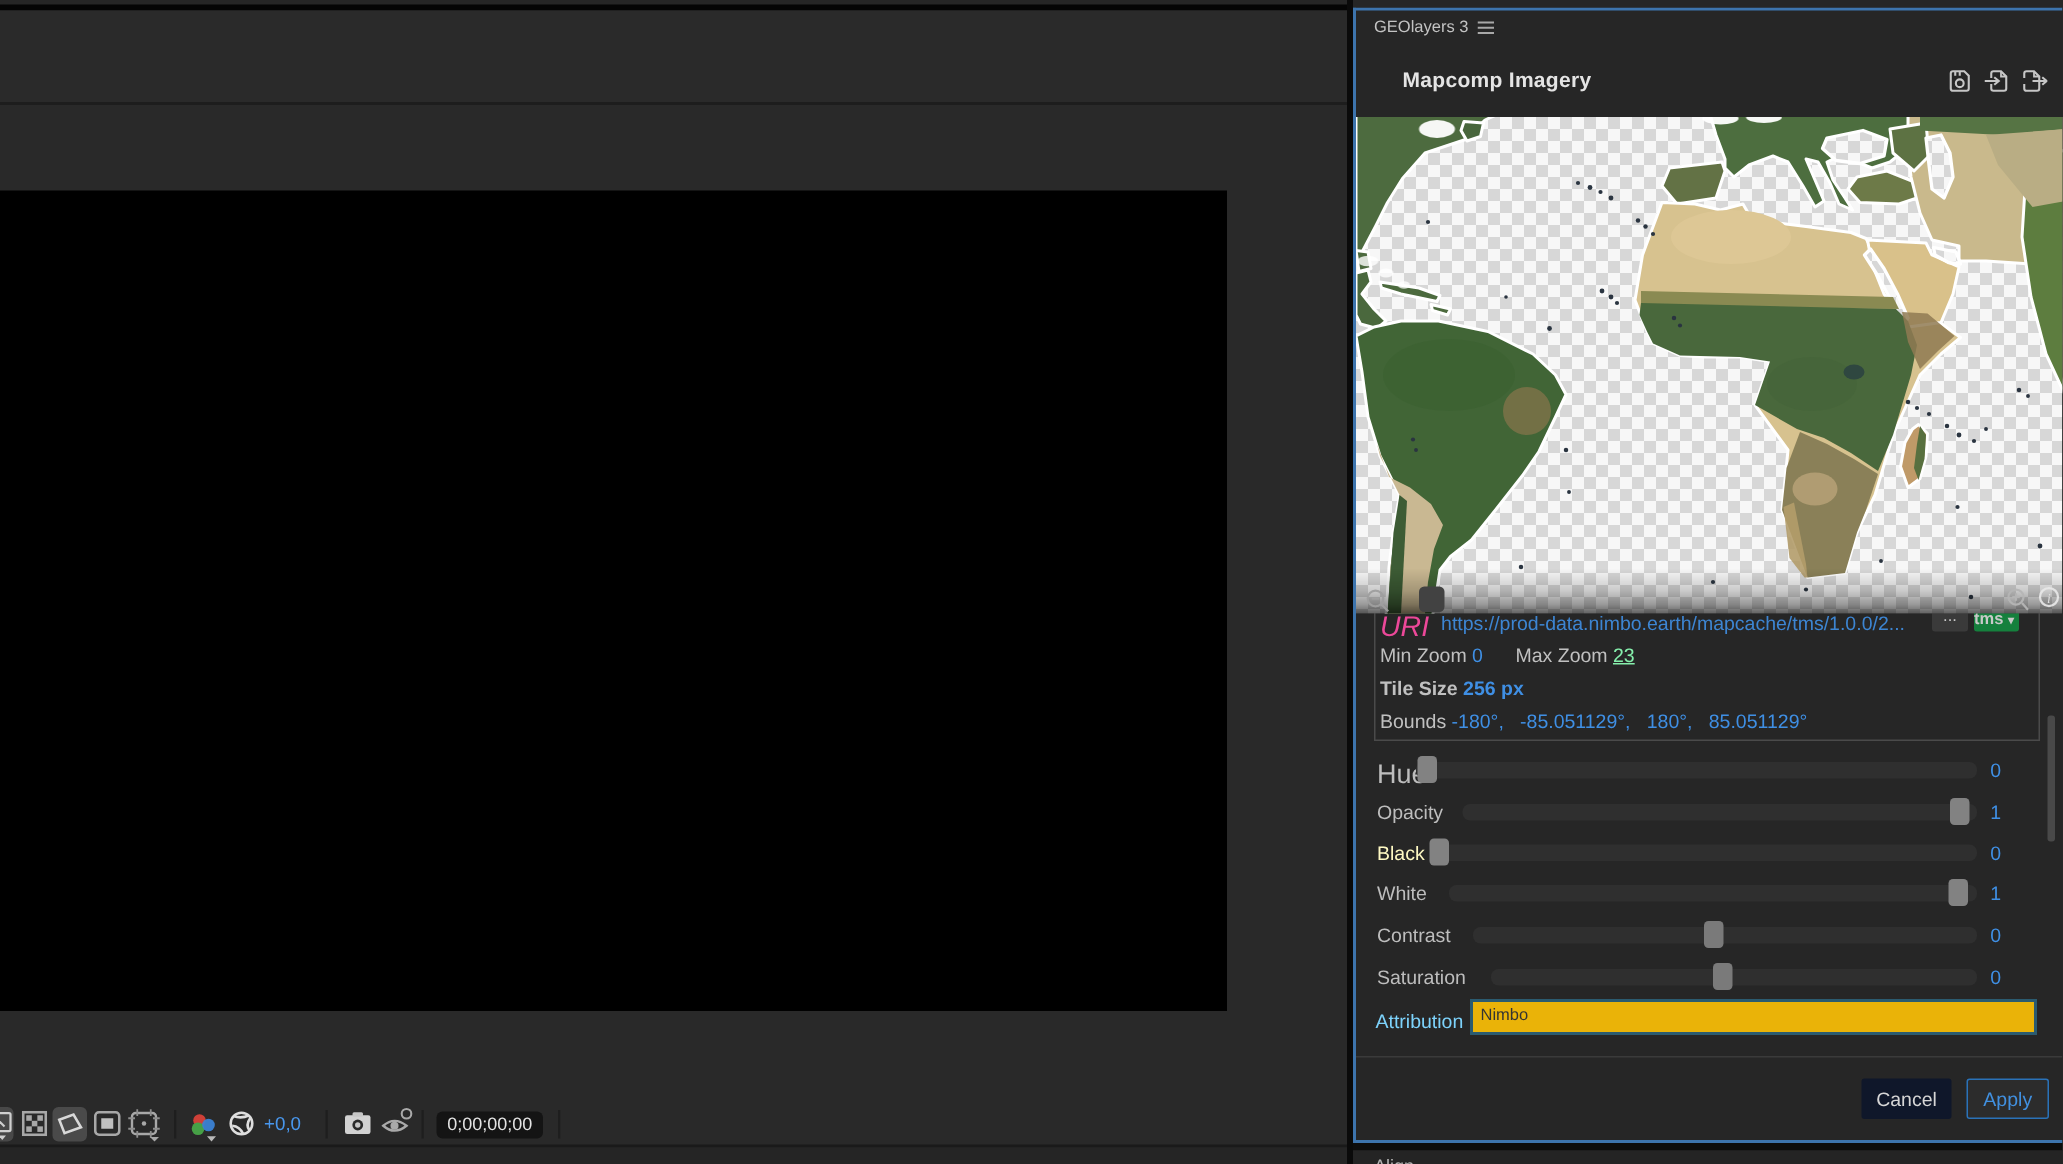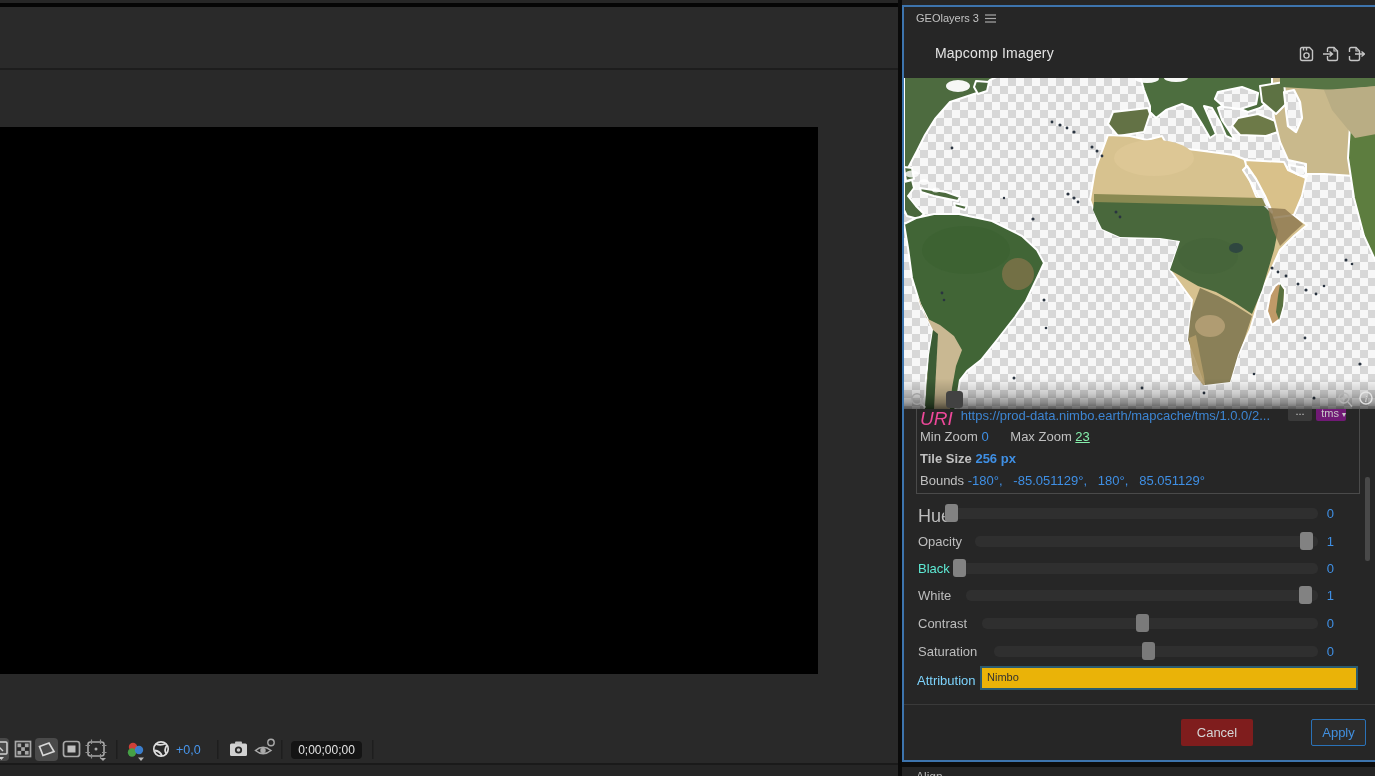--- a/index.html
+++ b/index.html
@@ -94,21 +94,21 @@
   </div>
 
 <div class="abs" style="left:916px;top:12px;font-size:11px;color:#c3c3c3;">GEOlayers 3</div>
 <svg class="abs" style="left:985px;top:14px;" width="11" height="9" viewBox="0 0 11 9">
   <g stroke="#a8a8a8" stroke-width="1.2">
       <line x1="0" y1="1" x2="11" y2="1"></line>
       <line x1="0" y1="4.5" x2="11" y2="4.5"></line>
       <line x1="0" y1="8" x2="11" y2="8"></line>
     </g>
 </svg>
-<div class="abs" style="left:917px;top:45px;font-size:14px;font-weight:normal;color:#e4e4e4;letter-spacing:0.2px;padding-left:18px;">Mapcomp Imagery</div>
+<div class="abs" style="left:917px;top:45px;font-size:14px;font-weight:bold;color:#e4e4e4;letter-spacing:0.2px;padding-left:18px;">Mapcomp Imagery</div>
 
 <svg class="abs" style="left:1299px;top:46px;" width="15" height="16" viewBox="0 0 15 16">
   <path d="M1.5 3 Q1.5 1.5 3 1.5 L10.5 1.5 L13.5 4.5 L13.5 13 Q13.5 14.5 12 14.5 L3 14.5 Q1.5 14.5 1.5 13 Z" fill="none" stroke="#c6c6c6" stroke-width="1.4"></path>
   <path d="M4.5 4.5 L4.5 2 M7.5 4.5 L7.5 2" stroke="#c6c6c6" stroke-width="1.4" fill="none"></path>
   <circle cx="7.5" cy="9.5" r="2.6" fill="none" stroke="#c6c6c6" stroke-width="1.4"></circle>
 </svg>
 <svg class="abs" style="left:1323px;top:46px;" width="16" height="16" viewBox="0 0 16 16">
   <path d="M4.5 6 L4.5 3 Q4.5 1.5 6 1.5 L11 1.5 L14.5 5 L14.5 13 Q14.5 14.5 13 14.5 L6 14.5 Q4.5 14.5 4.5 13 L4.5 10" fill="none" stroke="#c6c6c6" stroke-width="1.4"></path>
   <path d="M11 1.5 L11 5 L14.5 5" fill="none" stroke="#c6c6c6" stroke-width="1.2"></path>
   <path d="M0 8 L9 8 M6.5 5.5 L9.5 8 L6.5 10.5" fill="none" stroke="#c6c6c6" stroke-width="1.4"></path>
@@ -116,36 +116,36 @@
 <svg class="abs" style="left:1348px;top:46px;" width="17" height="16" viewBox="0 0 17 16">
   <path d="M1.5 6 L1.5 3 Q1.5 1.5 3 1.5 L8 1.5 L11.5 5 L11.5 13 Q11.5 14.5 10 14.5 L3 14.5 Q1.5 14.5 1.5 13 L1.5 10" fill="none" stroke="#c6c6c6" stroke-width="1.4"></path>
   <path d="M8 1.5 L8 5 L11.5 5" fill="none" stroke="#c6c6c6" stroke-width="1.2"></path>
   <path d="M7 8 L16 8 M13.5 5.5 L16.5 8 L13.5 10.5" fill="none" stroke="#c6c6c6" stroke-width="1.4"></path>
 </svg>
 
 <div class="abs" style="left:916px;top:400px;width:442px;height:92px;border:1px solid #4a4a4a;"></div>
 <div class="abs" style="left:920px;top:408px;font-size:19px;color:#ec4899;font-style:italic;">URI</div>
 <div class="abs" style="left:944px;top:408px;width:326px;font-size:13px;color:#3d85d2;white-space:nowrap;overflow:hidden;text-align:right;">https://prod-data.nimbo.earth/mapcache/tms/1.0.0/2...</div>
 <div class="abs" style="left:1288px;top:406px;width:24px;height:15px;background:#3a3a3a;border-radius:2px;color:#c9c9c9;font-size:11px;text-align:center;line-height:11px;">...</div>
-<div class="abs" style="left:1316px;top:406px;width:30px;height:15px;background:#701a75;border-radius:2px;color:#c9c9c9;font-size:11px;text-align:right;line-height:14px;">tms <span style="font-size:8px;">▾</span></div>
+<div class="abs" style="left:1316px;top:406px;width:30px;height:15px;background:#15803d;border-radius:2px;color:#c9c9c9;font-size:11px;text-align:left;line-height:14px;font-weight:bold;">tms <span style="font-size:8px;">▾</span></div>
 <div class="abs" style="left:920px;top:429px;font-size:13px;color:#c0c0c0;">Min Zoom <span style="color:#3f8fe4;">0</span> &nbsp;&nbsp;&nbsp;&nbsp;&nbsp;Max Zoom <span style="color:#86efac;text-decoration:underline;">23</span></div>
 <div class="abs" style="left:920px;top:451px;font-size:13px;color:#c0c0c0;font-weight:bold;">Tile Size <span style="color:#3f8fe4;">256 px</span></div>
 <div class="abs" style="left:920px;top:473px;font-size:13px;color:#c0c0c0;">Bounds <span style="color:#3f8fe4;">-180°,&nbsp;&nbsp; -85.051129°,&nbsp;&nbsp; 180°,&nbsp;&nbsp; 85.051129°</span></div>
 
 <div class="abs" style="left:918px;top:506px;font-size:18px;color:#bdbdbd;">Hue</div>
 <div class="abs" style="left:944px;top:508px;width:374px;height:11px;background:#2f2f2f;border-radius:5px;"></div>
 <div class="abs" style="left:945px;top:504px;width:13px;height:18px;background:#828282;border-radius:3px;"></div>
 <div class="abs" style="left:1318px;top:506px;width:16px;font-size:13px;color:#3f8fe4;text-align:right;">0</div>
 
 <div class="abs" style="left:918px;top:534px;font-size:13px;color:#bdbdbd;">Opacity</div>
 <div class="abs" style="left:975px;top:536px;width:343px;height:11px;background:#2f2f2f;border-radius:5px;"></div>
 <div class="abs" style="left:1300px;top:532px;width:13px;height:18px;background:#828282;border-radius:3px;"></div>
 <div class="abs" style="left:1318px;top:534px;width:16px;font-size:13px;color:#3f8fe4;text-align:right;">1</div>
 
-<div class="abs" style="left:918px;top:561px;font-size:13px;color:#5eead4;">Black</div>
+<div class="abs" style="left:918px;top:561px;font-size:13px;color:#fef9c3;">Black</div>
 <div class="abs" style="left:953px;top:563px;width:365px;height:11px;background:#2f2f2f;border-radius:5px;"></div>
 <div class="abs" style="left:953px;top:559px;width:13px;height:18px;background:#828282;border-radius:3px;"></div>
 <div class="abs" style="left:1318px;top:561px;width:16px;font-size:13px;color:#3f8fe4;text-align:right;">0</div>
 
 <div class="abs" style="left:918px;top:588px;font-size:13px;color:#bdbdbd;">White</div>
 <div class="abs" style="left:966px;top:590px;width:352px;height:11px;background:#2f2f2f;border-radius:5px;"></div>
 <div class="abs" style="left:1299px;top:586px;width:13px;height:18px;background:#828282;border-radius:3px;"></div>
 <div class="abs" style="left:1318px;top:588px;width:16px;font-size:13px;color:#3f8fe4;text-align:right;">1</div>
 
 <div class="abs" style="left:918px;top:616px;font-size:13px;color:#bdbdbd;">Contrast</div>
@@ -157,21 +157,21 @@
 <div class="abs" style="left:994px;top:646px;width:324px;height:11px;background:#2f2f2f;border-radius:5px;"></div>
 <div class="abs" style="left:1142px;top:642px;width:13px;height:18px;background:#7a7a7a;border-radius:3px;"></div>
 <div class="abs" style="left:1318px;top:644px;width:16px;font-size:13px;color:#3f8fe4;text-align:right;">0</div>
 
 <div class="abs" style="left:917px;top:673px;font-size:13px;color:#7dd3fc;">Attribution</div>
 <div class="abs" style="left:980px;top:666px;width:374px;height:20px;background:#eab308;border:2px solid #2b5b70;">
   <span style="position:absolute;left:5px;top:3px;font-size:11px;color:#333;">Nimbo</span>
 </div>
 
 <div class="abs" style="left:904px;top:704px;width:471px;height:1px;background:#3a3a3a;"></div>
-<div class="abs" style="left:1181px;top:719px;width:72px;height:27px;background:#7f1d1d;border-radius:2px;color:#d6d6d6;font-size:13px;text-align:center;line-height:27px;">Cancel</div>
+<div class="abs" style="left:1241px;top:719px;width:60px;height:27px;background:#0f172a;border-radius:2px;color:#d6d6d6;font-size:13px;text-align:center;line-height:27px;">Cancel</div>
 <div class="abs" style="left:1311px;top:719px;width:55px;height:27px;background:#2c2c2c;border:1px solid #2a72b8;border-radius:2px;color:#4190e0;font-size:13px;text-align:center;line-height:25px;box-sizing:border-box;">Apply</div>
 
 <div class="abs" style="left:1365px;top:477px;width:5px;height:84px;background:#494949;border-radius:2px;"></div>
 
 <div class="abs" style="left:904px;top:78px;width:471px;height:331px;">
 <svg width="471" height="331" viewBox="0 0 471 331">
 <defs>
   <pattern id="chk" width="16" height="16" patternUnits="userSpaceOnUse">
     <rect width="16" height="16" fill="#f7f7f7"></rect>
     <rect x="8" width="8" height="8" fill="#d7d7d7"></rect>

